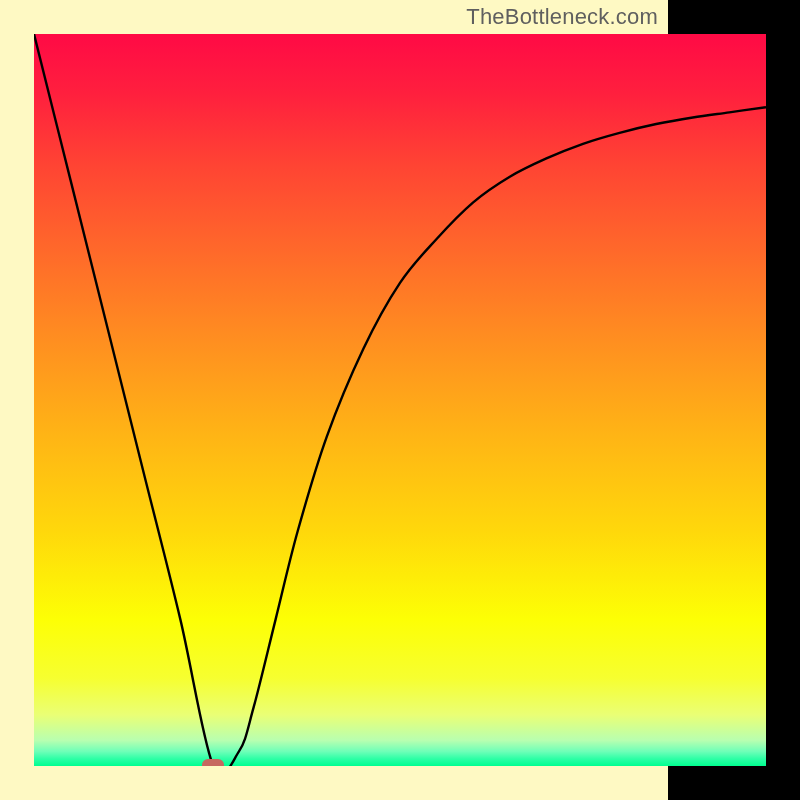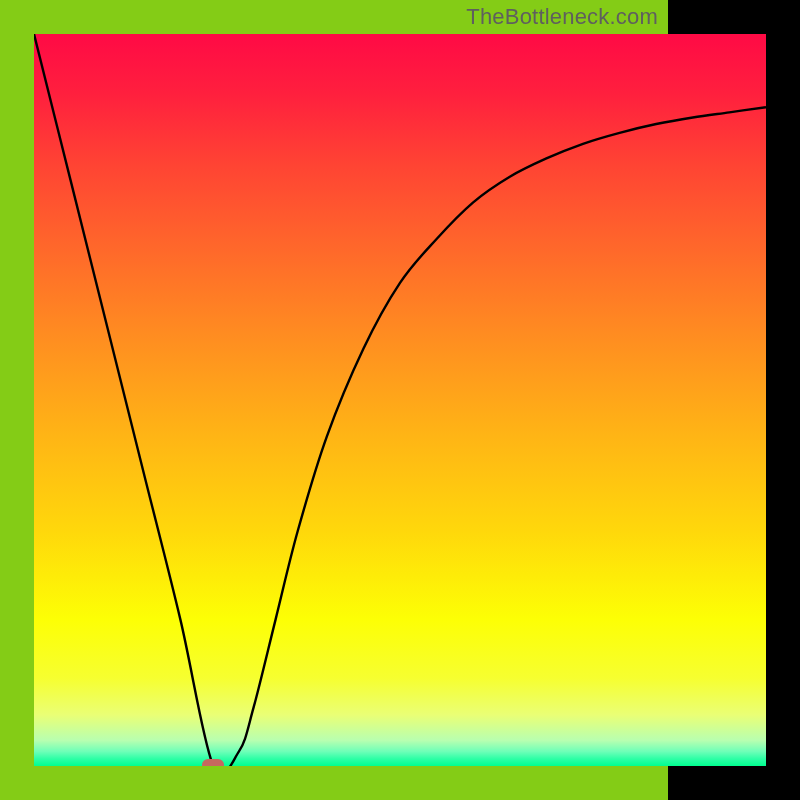--- a/index.html
+++ b/index.html
@@ -8,21 +8,21 @@
     width: 800px;
     height: 800px;
     background: #000;
     overflow: hidden;
     font-family: Arial, Helvetica, sans-serif;
   }
   .frame {
     position: relative;
     width: 668px;
     height: 800px;
-    background: #84cc16;
+    background: #fef9c3;
   }
   .attribution {
     position: absolute;
     top: 4px;
     right: 10px;
     color: #5f5f5f;
     font-size: 22px;
     font-weight: 500;
     letter-spacing: 0.2px;
     user-select: none;

